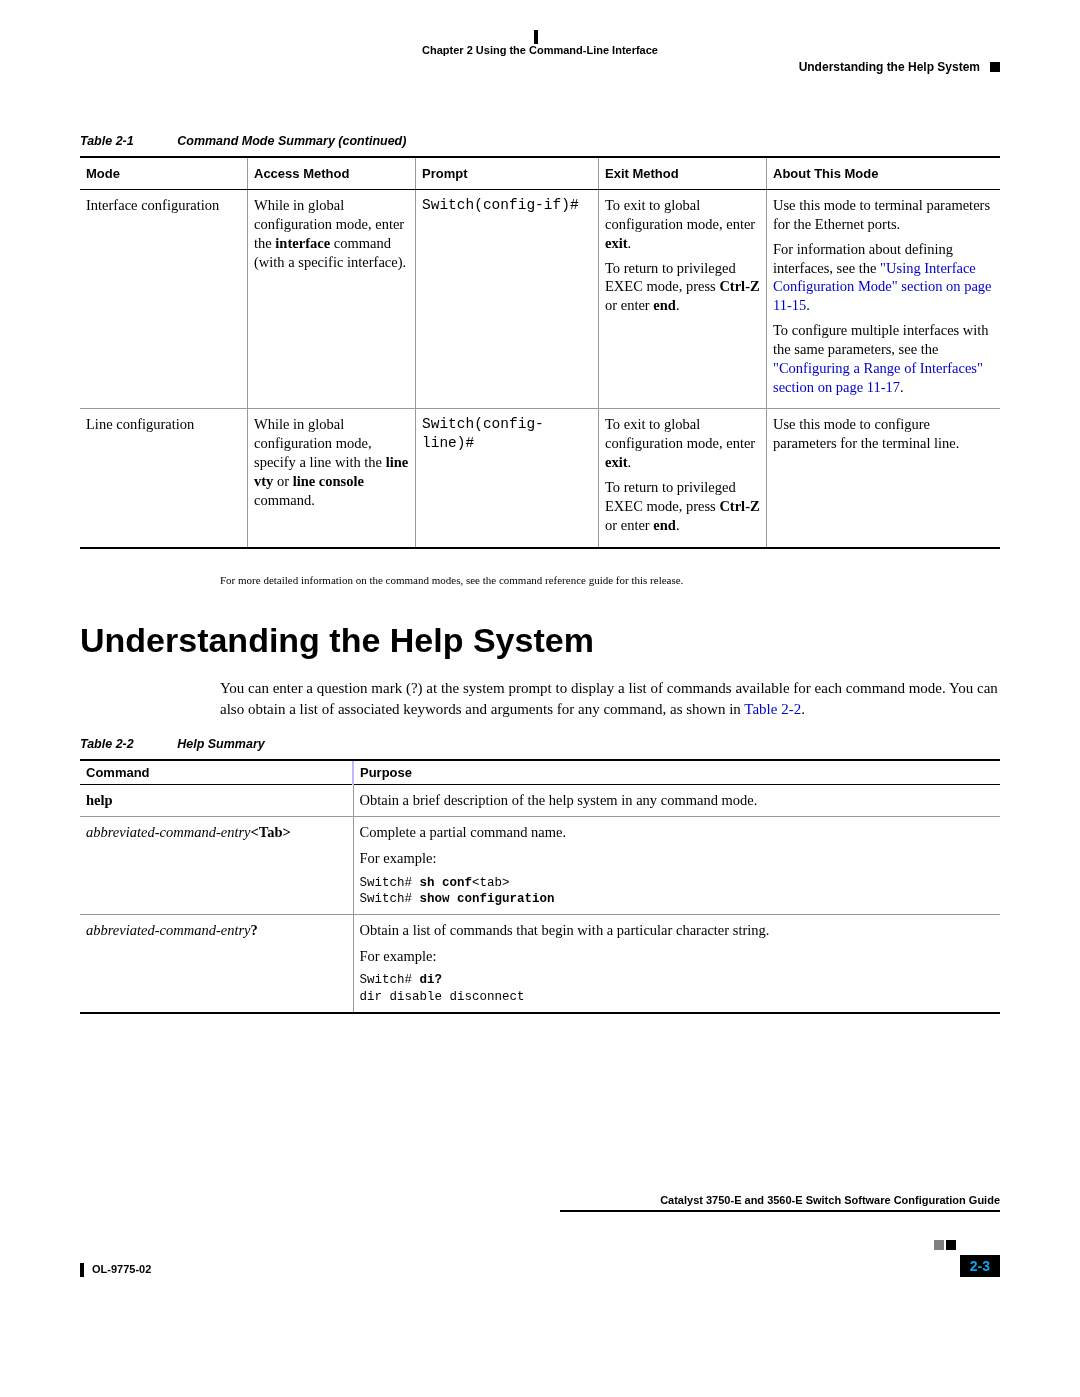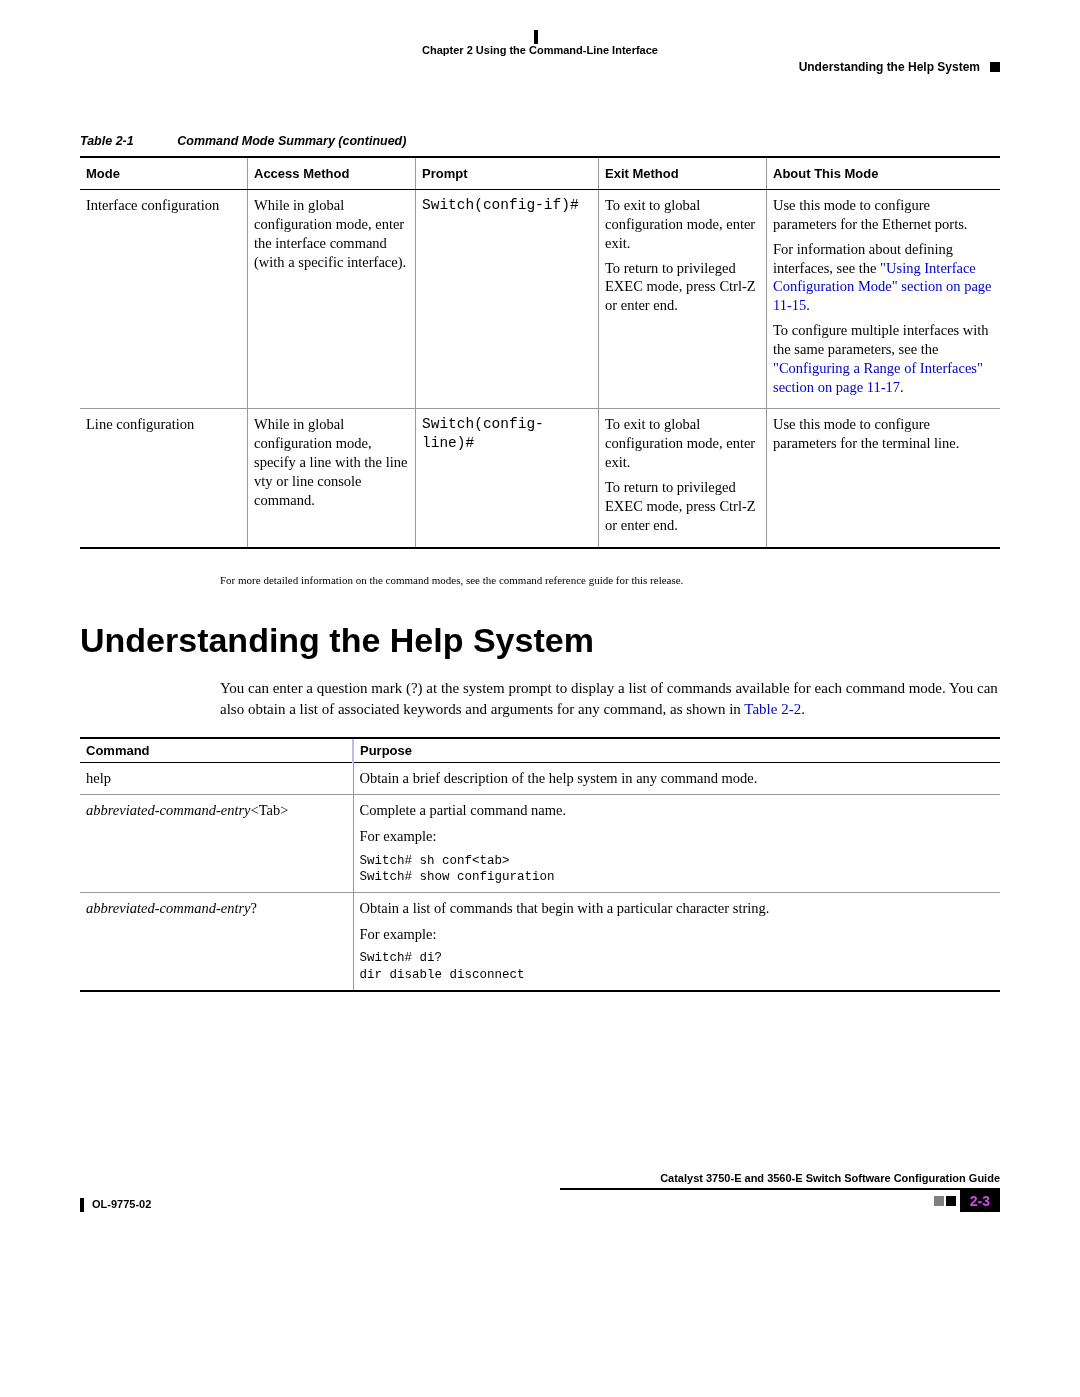--- a/index.html
+++ b/index.html
@@ -83,21 +83,21 @@
   table.command-mode tr:last-child td {
     border-bottom: 2px solid #000;
   }
   table.command-mode td:first-child {
     border-left: none;
   }
   .mono {
     font-family: "Courier New", monospace;
     font-size: 12.5px;
   }
-  .bold { font-weight: normal; }
+  .bold { font-weight: bold; }
   .link { color: #0000cc; }
   .para {
     margin: 0 0 18px 140px;
     font-size: 11px;
     line-height: 1.35;
   }
   .para2 {
     margin: 0 0 18px 140px;
     font-size: 15px;
     line-height: 1.35;
@@ -177,25 +177,26 @@
   }
   .footer-squares {
     display: flex;
     gap: 2px;
     margin-right: 4px;
   }
   .sq { width: 10px; height: 10px; background: #000; }
   .sq.faded { opacity: 0.5; }
   .footer-pagenum {
     background: #000;
-    color: #d946ef;
+    color: #0ea5e9;
     font-family: Arial, Helvetica, sans-serif;
     font-weight: bold;
     font-size: 14px;
     padding: 3px 10px;
+    margin-top: 43px;
   }
   .col-mode { width: 155px; }
   .col-access { width: 155px; }
   .col-prompt { width: 170px; }
   .col-exit { width: 155px; margin-top: 28px; }
   .col-cmd { width: 260px; }
 </style>
 </head>
 <body>
 
@@ -230,21 +231,21 @@
         <td>Interface configuration</td>
         <td>
           <span>While in global configuration mode, enter the </span><span class="bold">interface</span><span> command (with a specific interface).</span>
         </td>
         <td class="mono">Switch(config-if)#</td>
         <td>
           <div class="cellblock"><span>To exit to global configuration mode, enter </span><span class="bold">exit</span><span>.</span></div>
           <div class="cellblock"><span>To return to privileged EXEC mode, press </span><span class="bold">Ctrl-Z</span><span> or enter </span><span class="bold">end</span><span>.</span></div>
         </td>
         <td>
-          <div class="cellblock">Use this mode to configure parameters for the Ethernet ports.</div>
+          <div class="cellblock">Use this mode to terminal parameters for the Ethernet ports.</div>
           <div class="cellblock"><span>For information about defining interfaces, see the </span><span class="link">"Using Interface Configuration Mode" section on page 11-15</span><span>.</span></div>
           <div class="cellblock"><span>To configure multiple interfaces with the same parameters, see the </span><span class="link">"Configuring a Range of Interfaces" section on page 11-17</span><span>.</span></div>
         </td>
       </tr>
       <tr>
         <td>Line configuration</td>
         <td>
           <span>While in global configuration mode, specify a line with the </span><span class="bold">line vty</span><span> or </span><span class="bold">line console</span><span> command.</span>
         </td>
         <td class="mono">Switch(config-line)#</td>
@@ -258,20 +259,24 @@
   </table>
 
   <p class="para">For more detailed information on the command modes, see the command reference guide for this release.</p>
 
   <h1 class="section">Understanding the Help System</h1>
 
   <p class="para2">
     <span>You can enter a question mark (?) at the system prompt to display a list of commands available for each command mode. You can also obtain a list of associated keywords and arguments for any command, as shown in </span><span class="link">Table 2-2</span><span>.</span>
   </p>
 
+  <div class="table-caption">
+    <span class="label">Table 2-2</span>
+    <span>Help Summary</span>
+  </div>
 
   <table class="help">
     <thead>
       <tr>
         <th class="col-cmd">Command</th>
         <th>Purpose</th>
       </tr>
     </thead>
     <tbody>
       <tr>

